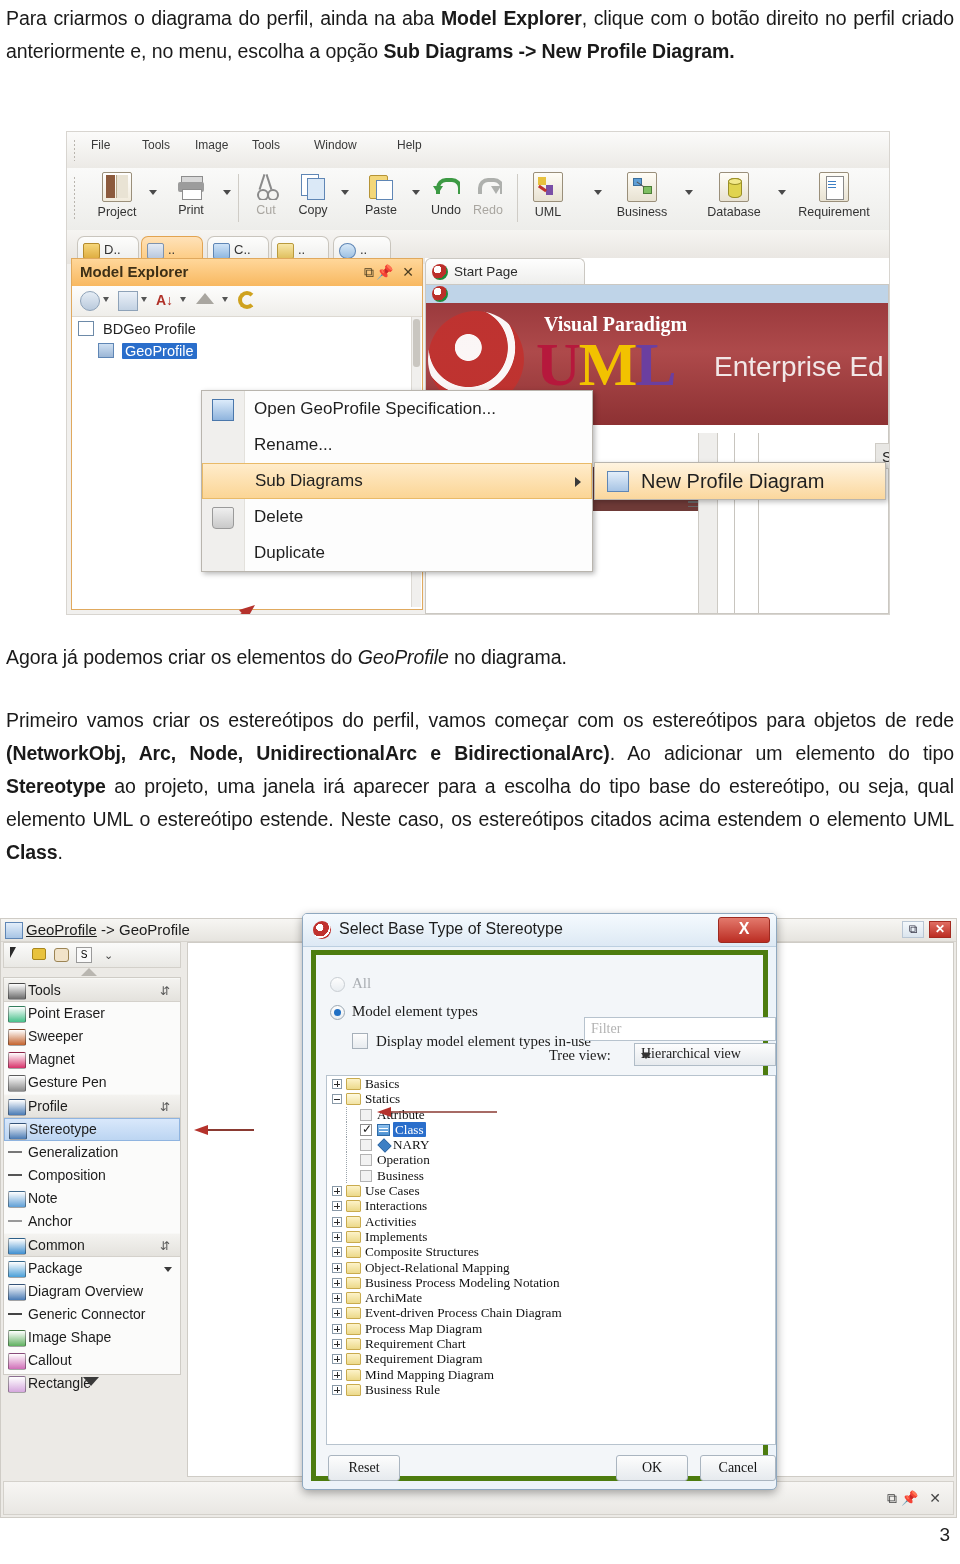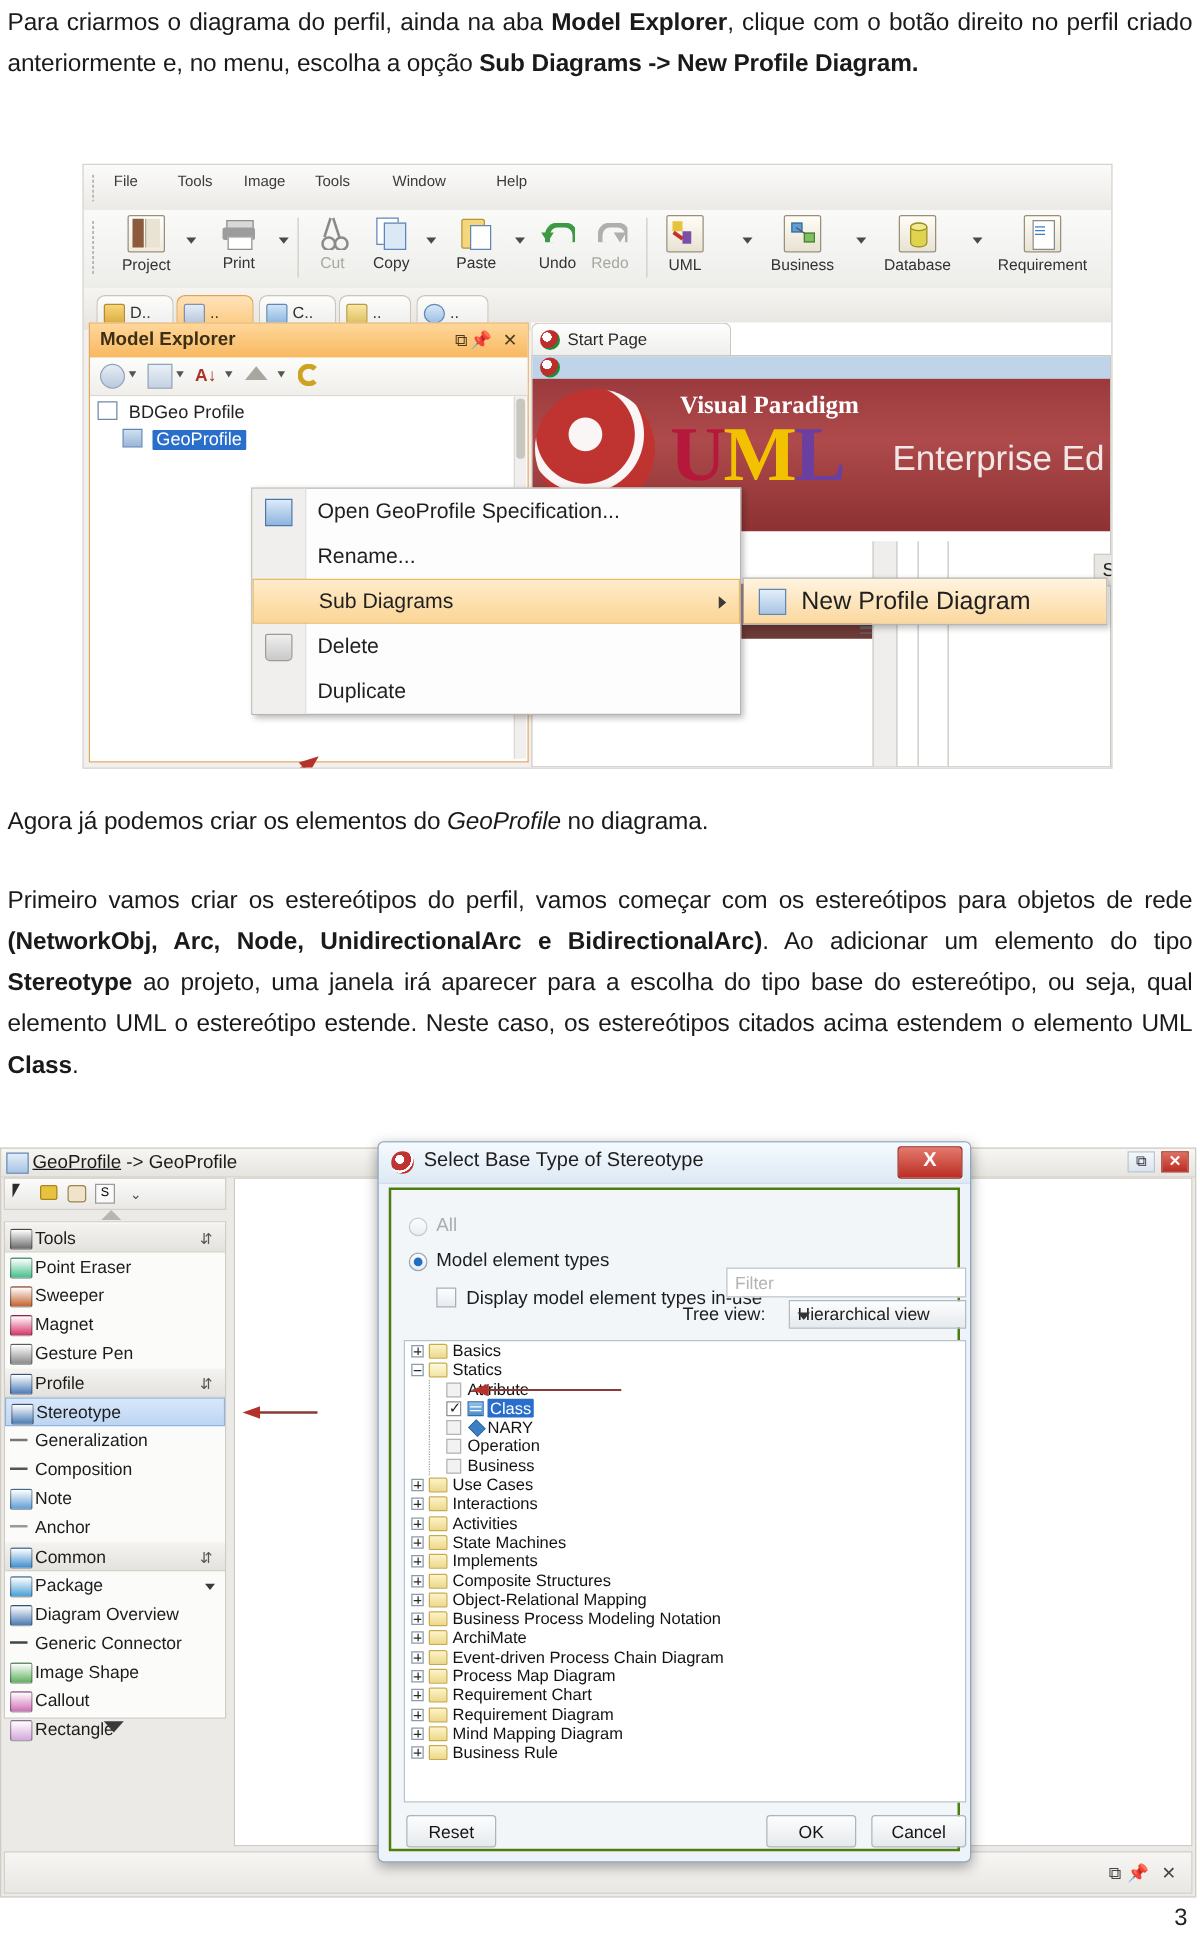--- a/index.html
+++ b/index.html
@@ -109,21 +109,21 @@
   .s2bottom{position:absolute;left:2px;right:2px;bottom:2px;height:34px;background:linear-gradient(#f7f6f4,#e9e7e3);border:1px solid #d4d1cb;box-sizing:border-box;}
   .s2bicon{position:absolute;top:8px;font-size:14px;color:#444;}
   .arrow2{position:absolute;left:192px;top:1122px;width:66px;height:16px;}
 
   
   .dlg{position:absolute;left:302px;top:913px;width:475px;height:577px;background:#edf3f9;border:1px solid #8fa8bf;border-radius:5px;box-sizing:border-box;box-shadow:0 3px 10px rgba(0,0,0,.35);}
   .dlgbar{position:absolute;left:0;top:0;width:100%;height:32px;background:linear-gradient(#f5fafe,#dde9f4);border-bottom:1px solid #bccfe0;border-radius:4px 4px 0 0;}
   .dlgbar .t{position:absolute;left:36px;top:6px;font-size:16px;color:#1d1d1d;}
   .dlgico{position:absolute;left:10px;top:7px;width:18px;height:18px;border-radius:50%;background:radial-gradient(circle at 38% 36%,#fff 0 22%,#c0322f 23% 55%,#fff 56% 66%,#c0322f 67% 100%);}
   .dlgclose{position:absolute;right:6px;top:3px;width:50px;height:24px;background:linear-gradient(#e3796c,#bb2d23);border:1px solid #9d2a20;border-radius:3px;color:#fff;font-weight:bold;font-size:16px;text-align:center;line-height:22px;}
-  .dlgbody{position:absolute;left:8px;top:36px;right:8px;bottom:8px;background:#f3f6f9;border:2px solid #4d7c0f;box-sizing:border-box;}
+  .dlgbody{position:absolute;left:8px;top:36px;right:8px;bottom:8px;background:#f3f6f9;border:5px solid #4d7c0f;box-sizing:border-box;font-family:Liberation Serif, serif;}
 
   .radio{position:absolute;width:15px;height:15px;border-radius:50%;border:1px solid #9aa7b3;background:linear-gradient(#fdfdfd,#e9edf1);box-sizing:border-box;}
   .radio.on::after{content:"";position:absolute;left:3px;top:3px;width:7px;height:7px;border-radius:50%;background:#1f6fc4;}
   .radio.off{border-color:#c8cdd2;}
   .dlglab{position:absolute;font-size:15px;color:#1c1c1c;}
   .dlglab.dim{color:#a9adb2;}
   .chk{position:absolute;width:16px;height:16px;border:1px solid #a6b0ba;background:linear-gradient(#fdfdfd,#e7ebef);box-sizing:border-box;}
   .filterbox{position:absolute;left:268px;top:62px;width:192px;height:24px;background:#fff;border:1px solid #b7c3ce;box-sizing:border-box;}
   .filterbox span{position:absolute;left:6px;top:3px;font-size:14px;color:#b3b3b3;}
   .tvlabel{position:absolute;left:233px;top:92px;font-size:14.5px;color:#1c1c1c;}
@@ -525,25 +525,20 @@
           <span class="trlabel" style="left: 38px;">Interactions</span>
         </div>
         <div class="tr">
           <span class="expander plus" style="left: 5px;"></span>
           <span class="folder" style="left: 19px;"></span>
           <span class="trlabel" style="left: 38px;">Activities</span>
         </div>
         <div class="tr">
           <span class="expander plus" style="left: 5px;"></span>
           <span class="folder" style="left: 19px;"></span>
-          <span class="trlabel" style="left: 38px;">State Machines</span>
-        </div>
-        <div class="tr">
-          <span class="expander plus" style="left: 5px;"></span>
-          <span class="folder" style="left: 19px;"></span>
           <span class="trlabel" style="left: 38px;">Implements</span>
         </div>
         <div class="tr">
           <span class="expander plus" style="left: 5px;"></span>
           <span class="folder" style="left: 19px;"></span>
           <span class="trlabel" style="left: 38px;">Composite Structures</span>
         </div>
         <div class="tr">
           <span class="expander plus" style="left: 5px;"></span>
           <span class="folder" style="left: 19px;"></span>

